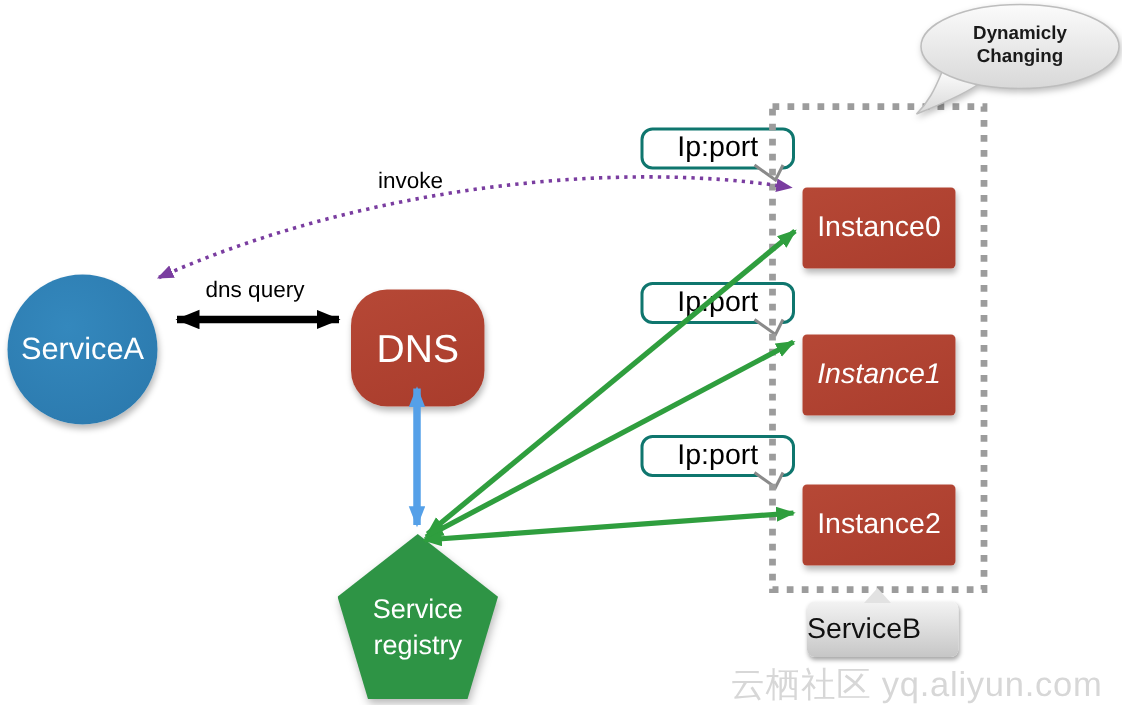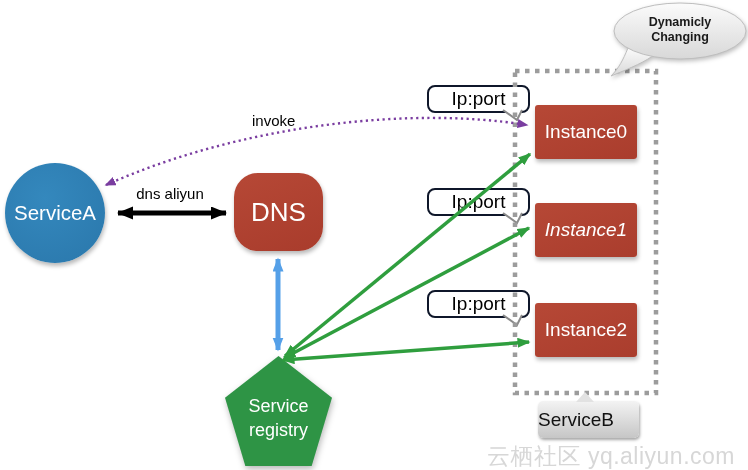--- a/index.html
+++ b/index.html
@@ -1,21 +1,21 @@
 <!DOCTYPE html>
 <html><head>
 <meta charset="utf-8">
 <style>
   html,body{margin:0;padding:0;background:#fff;}
   .canvas{
     position:relative;width:748px;height:470px;background:#ffffff;
     font-family:"Liberation Sans","DejaVu Sans",sans-serif;overflow:hidden;
   }
   
-  .node{position:absolute;display:flex;align-items:center;justify-content:center;color:#fff;z-index:2;}
+  .node{position:absolute;display:flex;align-items:center;justify-content:center;color:#fff;z-index:2;margin-top:20px;}
   .service-a{
     left:5px;top:163px;width:100px;height:100px;border-radius:50%;
     background:radial-gradient(circle at 40% 35%, #3488bd, #2a77ab);
     font-size:20.5px;box-shadow:1px 3px 4px rgba(0,0,0,.28);
   }
   .dns{
     left:234px;top:173px;width:89px;height:78px;border-radius:24px;
     background:linear-gradient(160deg,#b64836,#a93c2c);
     font-size:26px;box-shadow:1px 3px 4px rgba(0,0,0,.28);
   }
@@ -30,21 +30,21 @@
     width:100%;height:100%;background:#2e9445;
     clip-path:polygon(50% 0%,100% 38%,81% 100%,19% 100%,0% 38%);
     display:flex;flex-direction:column;align-items:center;justify-content:flex-start;
     padding-top:38px;box-sizing:border-box;color:#fff;font-size:18px;line-height:1.35;text-align:center;
   }
   
   .layer{position:absolute;left:0;top:0;width:748px;height:470px;pointer-events:none;}.z4{z-index:4}.z6{z-index:6}
   
   .callout{
     position:absolute;left:427px;width:103px;height:28px;box-sizing:border-box;
-    border:2px solid #0f172a;border-radius:8px;background:#fff;z-index:3;
+    border:2px solid #0f766e;border-radius:8px;background:#fff;z-index:3;
     display:flex;align-items:center;justify-content:center;font-size:19px;color:#000;
   }
   .callout .tail{position:absolute;right:4px;bottom:-10px;width:22px;height:11px;overflow:visible;}
   
   .dyn-bubble{position:absolute;left:603px;top:0;width:145px;height:84px;z-index:5;font-weight:bold;}
   .dyn-text{
     position:absolute;left:14px;top:15px;width:126px;text-align:center;
     font-size:12.5px;line-height:1.18;color:#1a1a1a;z-index:5;
   }
   
@@ -141,21 +141,21 @@
     </div>
   </div>
 
   <div class="service-b">
     <span class="up-tail"></span>
     <span>ServiceB</span>
   </div>
 
   <div class="watermark">云栖社区 yq.aliyun.com</div>
 
-  <div class="edge-label lbl-dns-query">dns aliyun</div>
+  <div class="edge-label lbl-dns-query">dns query</div>
   <div class="edge-label lbl-invoke">invoke</div>
 
   <svg class="layer z6" viewBox="0 0 748 470">
     <defs>
       <marker id="mk-black" markerUnits="userSpaceOnUse" markerWidth="18" markerHeight="14" refX="15" refY="6.5" orient="auto-start-reverse">
         <path d="M0,0 L16,6.5 L0,13 Z" fill="#000"></path>
       </marker>
       <marker id="mk-blue" markerUnits="userSpaceOnUse" markerWidth="16" markerHeight="12" refX="12.5" refY="5.5" orient="auto-start-reverse">
         <path d="M0,0 L14,5.5 L0,11 Z" fill="#55a0e8"></path>
       </marker>

